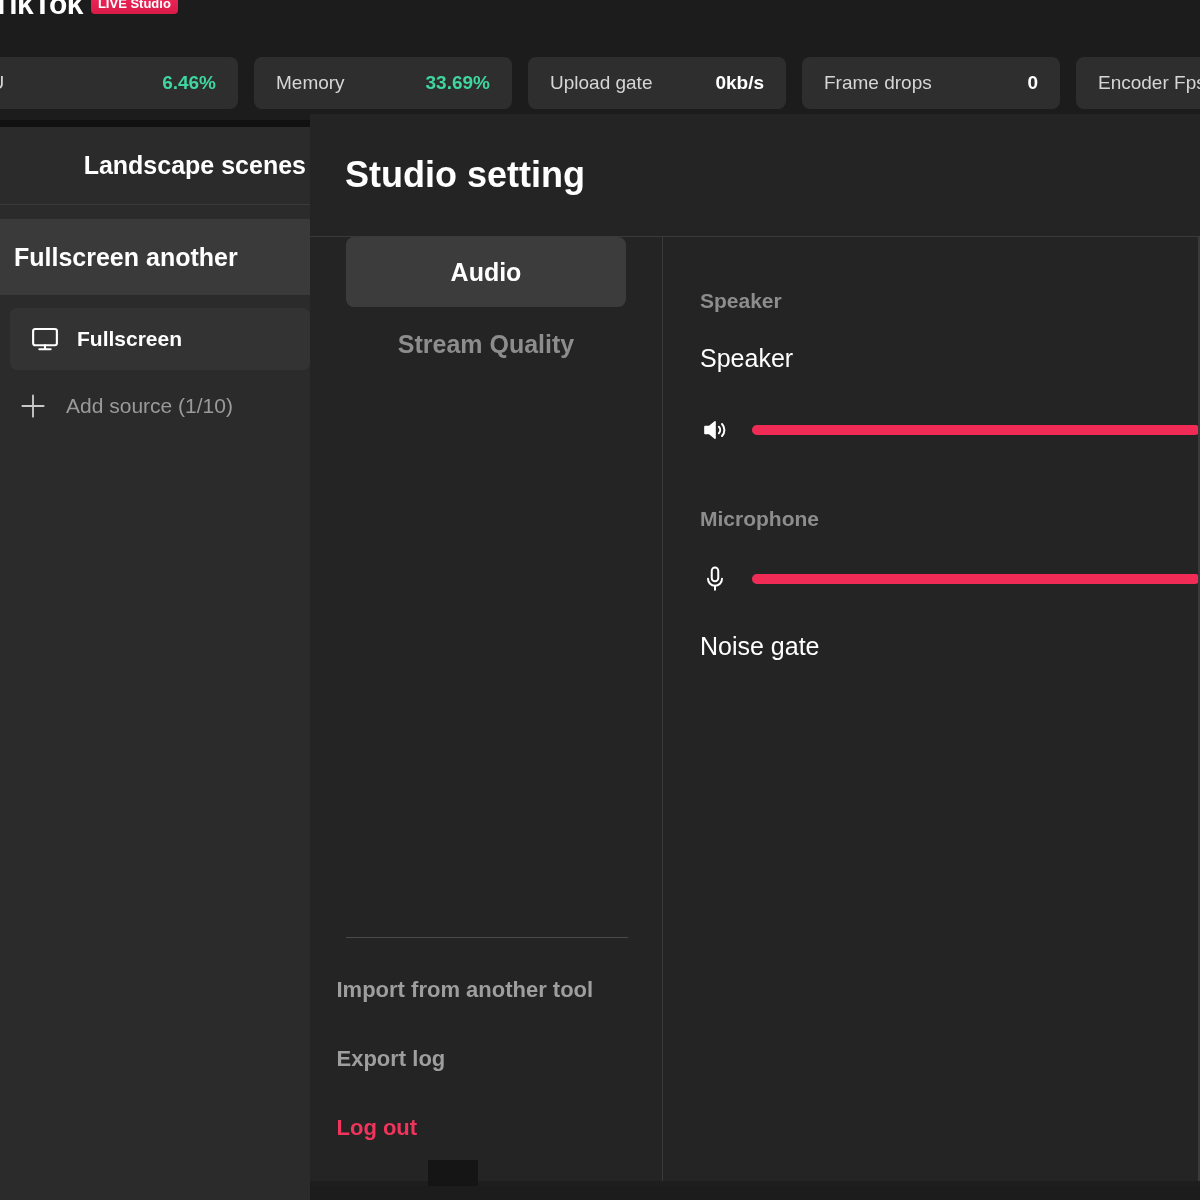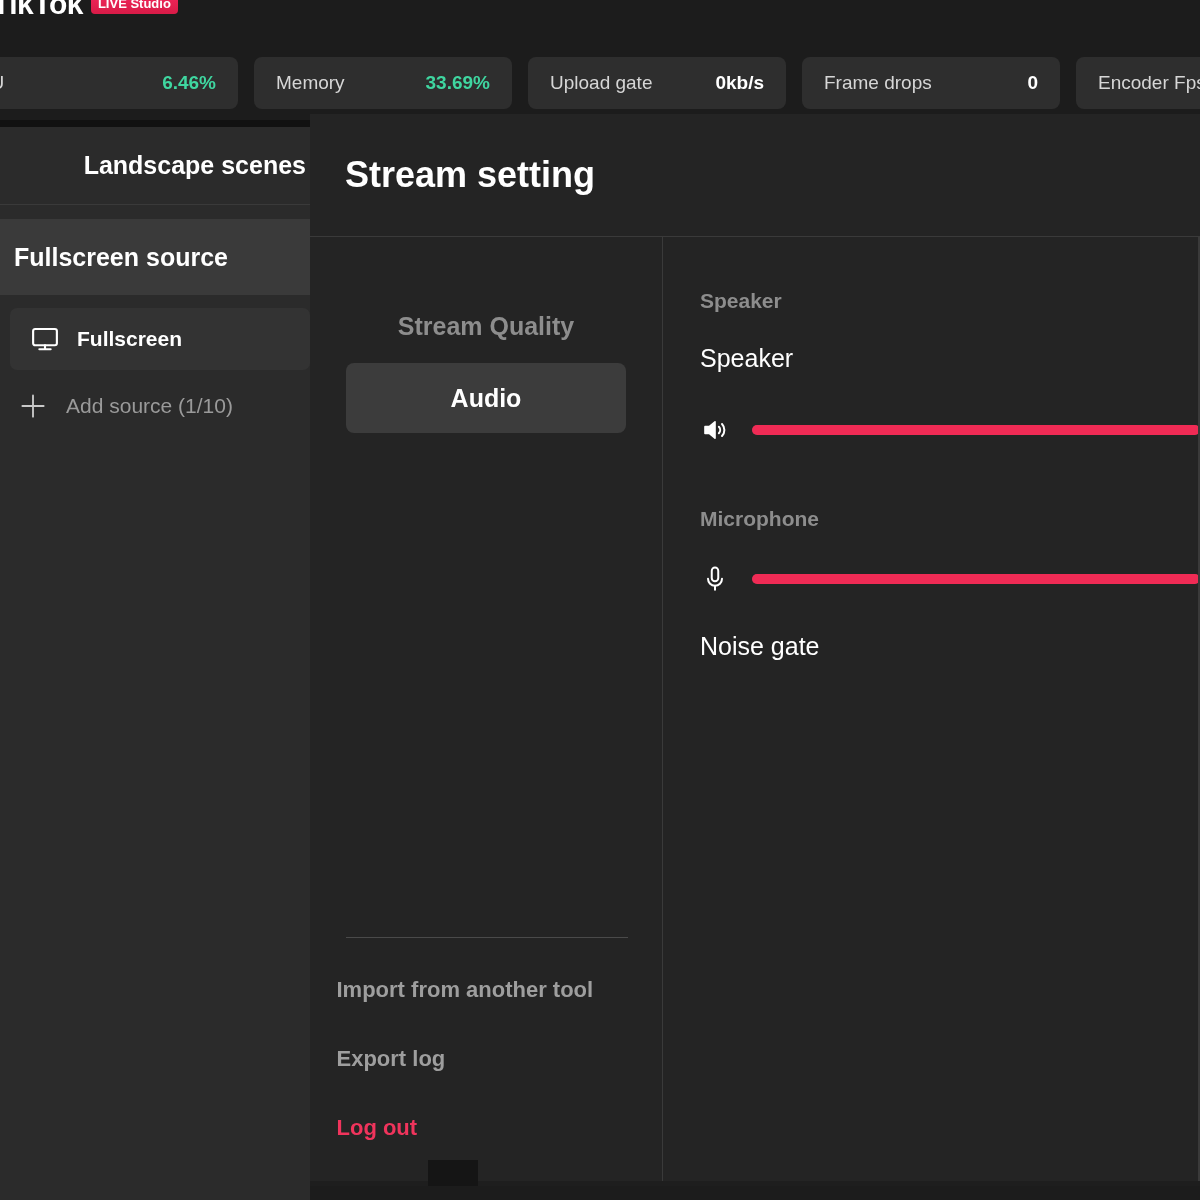--- a/index.html
+++ b/index.html
@@ -383,21 +383,21 @@
   </div>
 
   <div class="left-panel">
     <div class="left-panel-topline"></div>
 
     <div class="scenes-header">
       <span class="scenes-header-title">Landscape scenes</span>
     </div>
 
     <div class="scene-row">
-      <span class="scene-row-title">Fullscreen source</span>
+      <span class="scene-row-title">Fullscreen another</span>
     </div>
 
     <div class="source-row">
       <span class="slider-icon">
         <svg width="30" height="30" viewBox="0 0 24 24" fill="none" stroke="#ffffff" stroke-width="1.7" stroke-linecap="round" stroke-linejoin="round">
           <rect x="2.5" y="4" width="19" height="13" rx="1.6"></rect>
           <line x1="12" y1="17" x2="12" y2="20"></line>
           <line x1="7.5" y1="20.2" x2="16.5" y2="20.2"></line>
         </svg>
       </span>
@@ -411,31 +411,31 @@
           <line x1="3.5" y1="12" x2="20.5" y2="12"></line>
         </svg>
       </span>
       <span class="add-source-label">Add source (1/10)</span>
     </div>
   </div>
 
   <div class="modal">
 
     <div class="modal-header">
-      <span class="modal-title">Stream setting</span>
+      <span class="modal-title">Studio setting</span>
     </div>
 
     <div class="modal-nav">
+
+      <div class="nav-item active">
+        <span>Audio</span>
+      </div>
 
       <div class="nav-item first">
         <span>Stream Quality</span>
-      </div>
-
-      <div class="nav-item active">
-        <span>Audio</span>
       </div>
 
 
       <div class="nav-bottom">
         <div class="nav-divider"></div>
 
         <div class="nav-link">
           <span>Import from another tool</span>
         </div>
 

